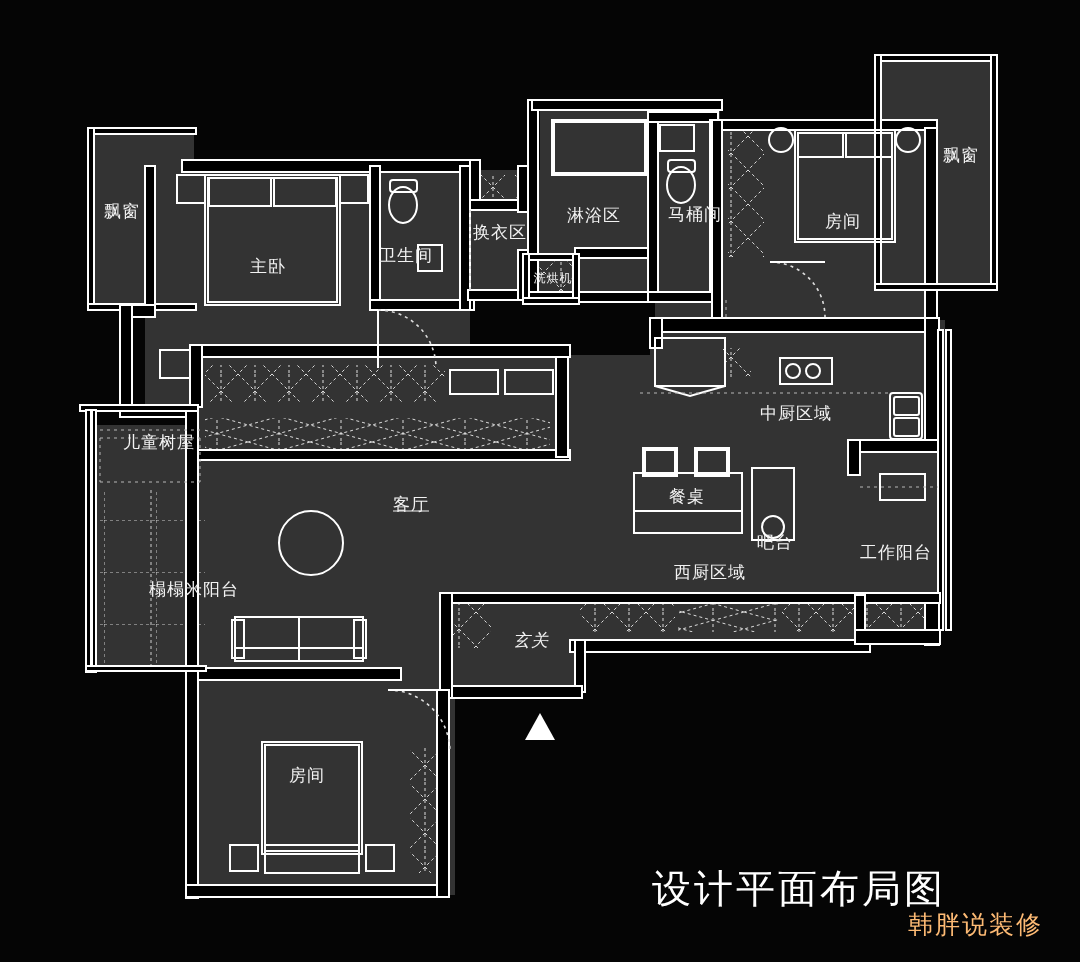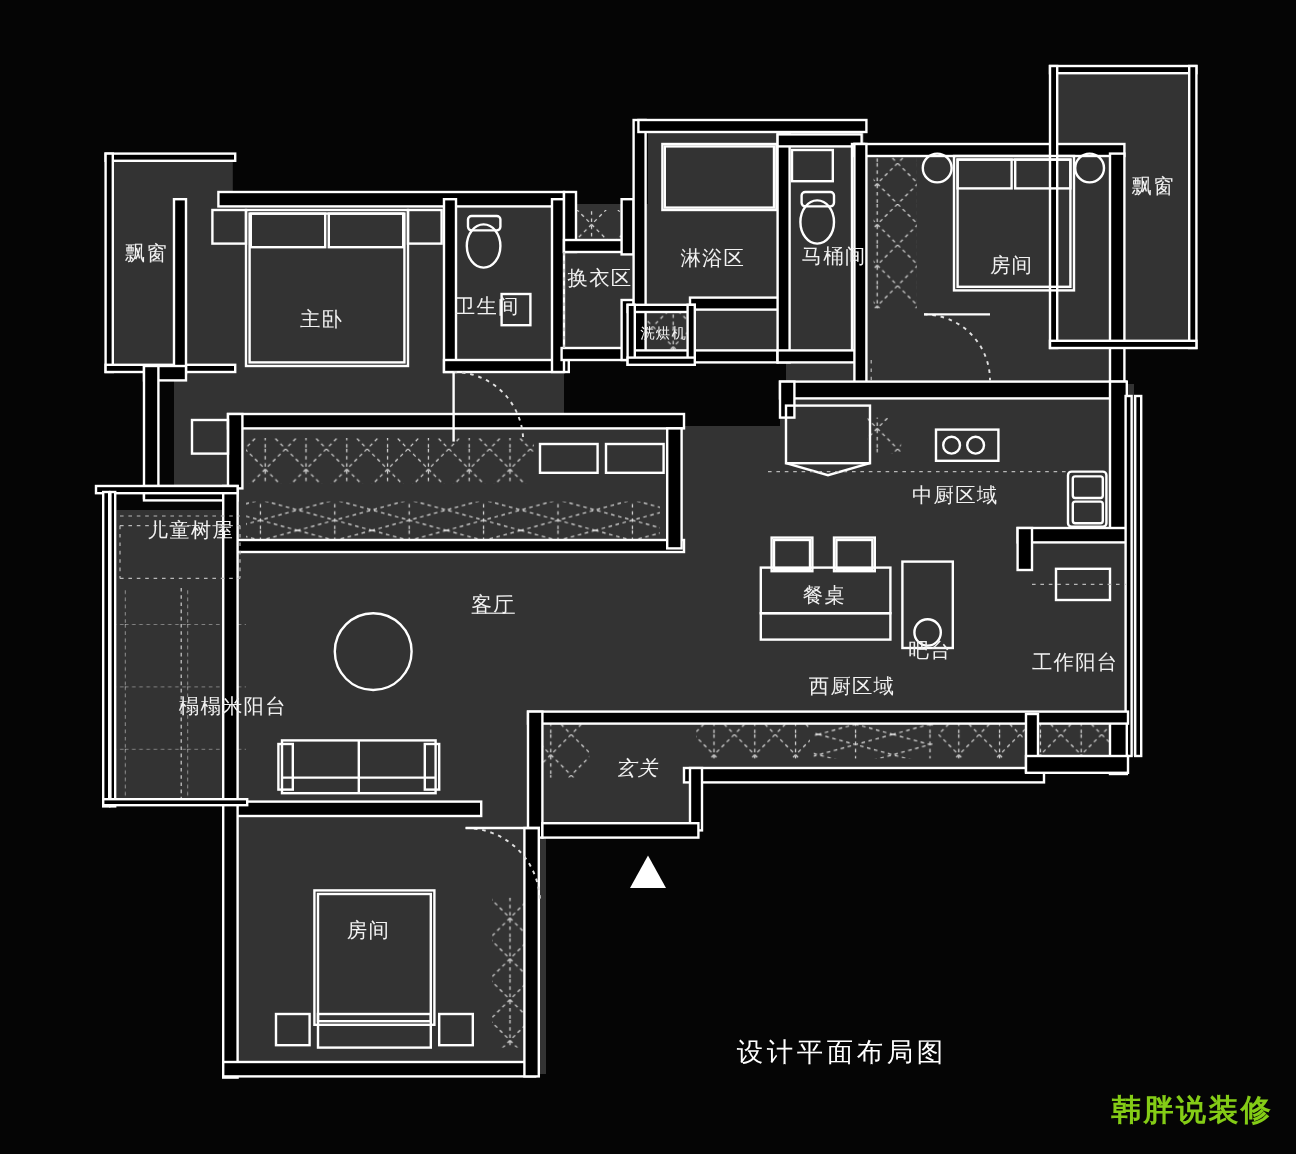--- a/index.html
+++ b/index.html
@@ -2,22 +2,22 @@
 <html><head>
 <meta charset="utf-8">
 <style>
   html,body{margin:0;padding:0;background:#000;}
   body{width:1080px;height:962px;overflow:hidden;font-family:"Liberation Sans","DejaVu Sans",sans-serif;}
   #stage{position:relative;width:1080px;height:962px;background:#050505;}
   svg.plan{position:absolute;left:0;top:0;width:1080px;height:962px;}
   .lbl{position:absolute;color:#f2f2f2;font-size:17px;letter-spacing:1px;white-space:nowrap;
        font-family:"Liberation Sans","DejaVu Sans",sans-serif;transform:translate(-50%,-50%);}
   .lbl.sm{font-size:12px;}
-  .title{position:absolute;color:#fff;font-size:22px;letter-spacing:3px;white-space:nowrap;}
-  .mark{position:absolute;color:#84cc16;font-size:25px;font-weight:bold;letter-spacing:2px;white-space:nowrap;margin-left:18px;}
+  .title{position:absolute;color:#fff;font-size:39px;letter-spacing:3px;white-space:nowrap;margin-left:38px;}
+  .mark{position:absolute;color:#fdba74;font-size:25px;font-weight:normal;letter-spacing:2px;white-space:nowrap;}
 </style>
 </head>
 <body>
 
 <div id="stage">
 
 <svg class="plan" viewBox="0 0 1080 962">
   <defs>
 
     <pattern id="hatchX" width="34" height="34" patternUnits="userSpaceOnUse">

